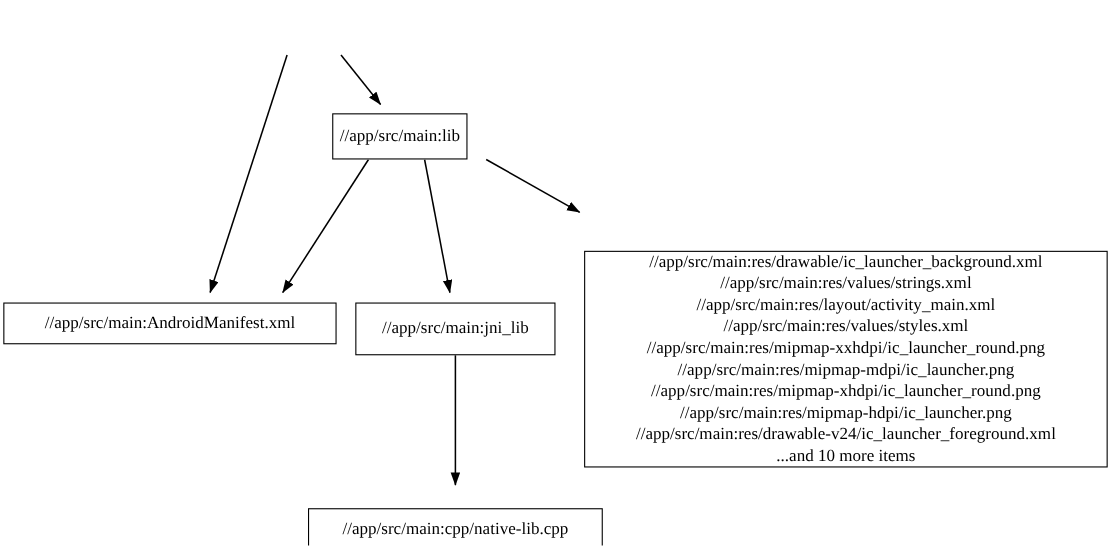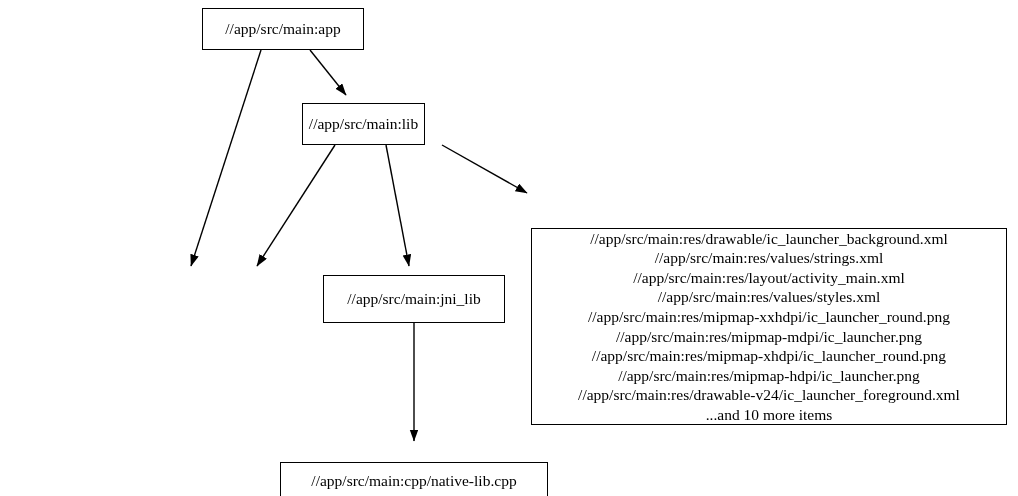--- a/index.html
+++ b/index.html
@@ -63,28 +63,28 @@
     <g id="edges" stroke="#000000" stroke-width="1.4" fill="none">
         <path d="M 261,50 L 191,266" marker-end="url(#arrowhead)"></path>
         <path d="M 310,50 L 346,95" marker-end="url(#arrowhead)"></path>
         <path d="M 335,145 L 257,266" marker-end="url(#arrowhead)"></path>
         <path d="M 386,145 L 409,266" marker-end="url(#arrowhead)"></path>
         <path d="M 442,145 L 527,193" marker-end="url(#arrowhead)"></path>
         <path d="M 414,313 L 414,441" marker-end="url(#arrowhead)"></path>
       </g>
   </svg>
 
-  <div class="node" style="left:202px; top:8px; width:162px; height:42px;">
-    <span class="node-label">//app/src/main:app</span>
-  </div>
 
   <div class="node" style="left:302px; top:103px; width:123px; height:42px;">
     <span class="node-label">//app/src/main:lib</span>
   </div>
 
+  <div class="node" style="left:3px; top:275px; width:303px; height:38px;">
+    <span class="node-label">//app/src/main:AndroidManifest.xml</span>
+  </div>
 
   <div class="node" style="left:323px; top:275px; width:182px; height:48px;">
     <span class="node-label">//app/src/main:jni_lib</span>
   </div>
 
   <div class="node" style="left:531px; top:196px; width:476px; height:197px;margin-top:32px;">
     <span class="multi-label">//app/src/main:res/drawable/ic_launcher_background.xml
 //app/src/main:res/values/strings.xml
 //app/src/main:res/layout/activity_main.xml
 //app/src/main:res/values/styles.xml

